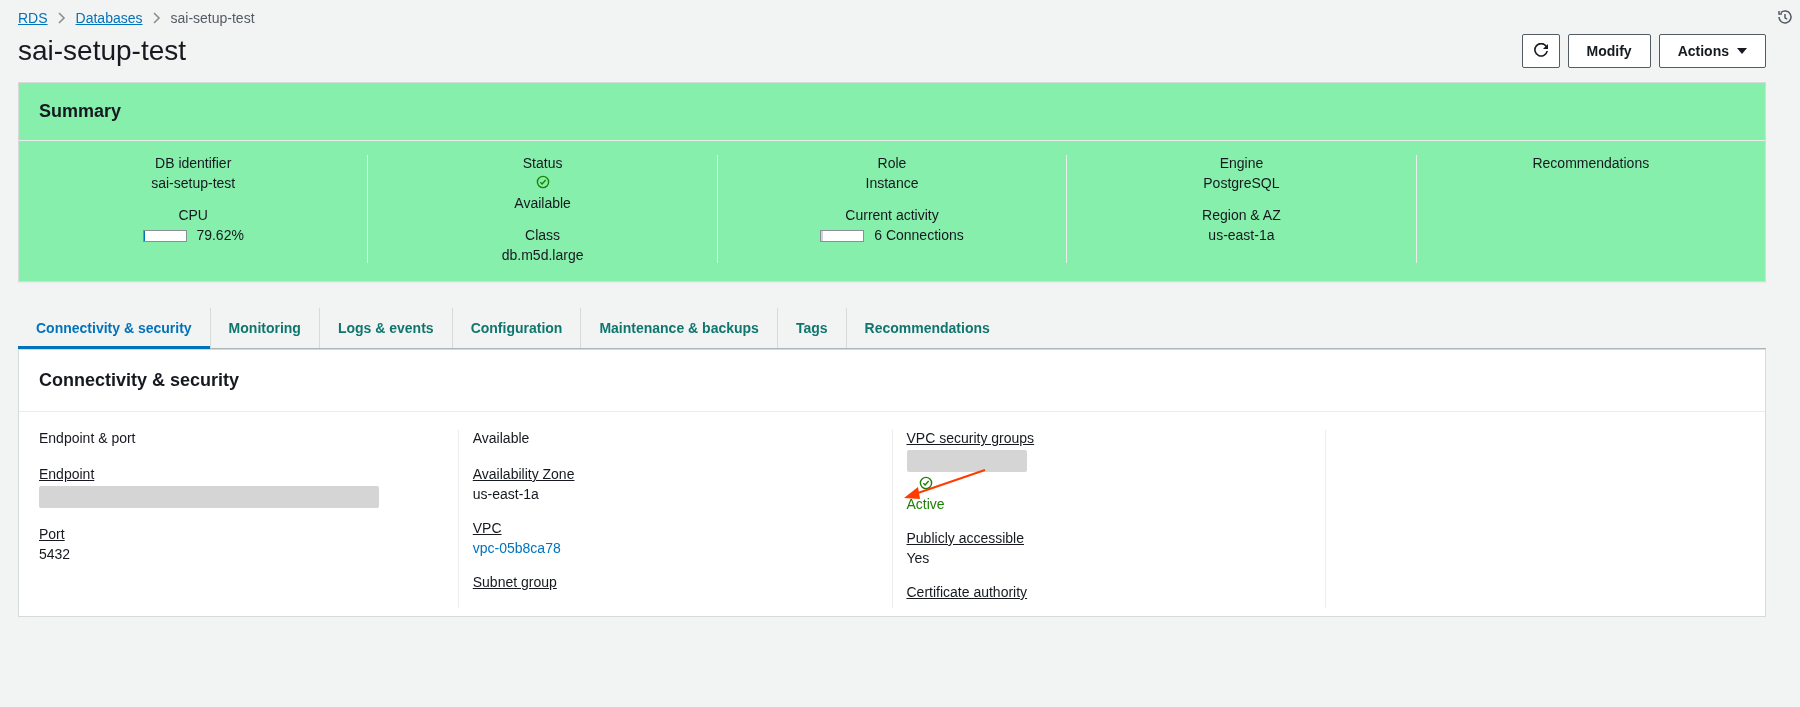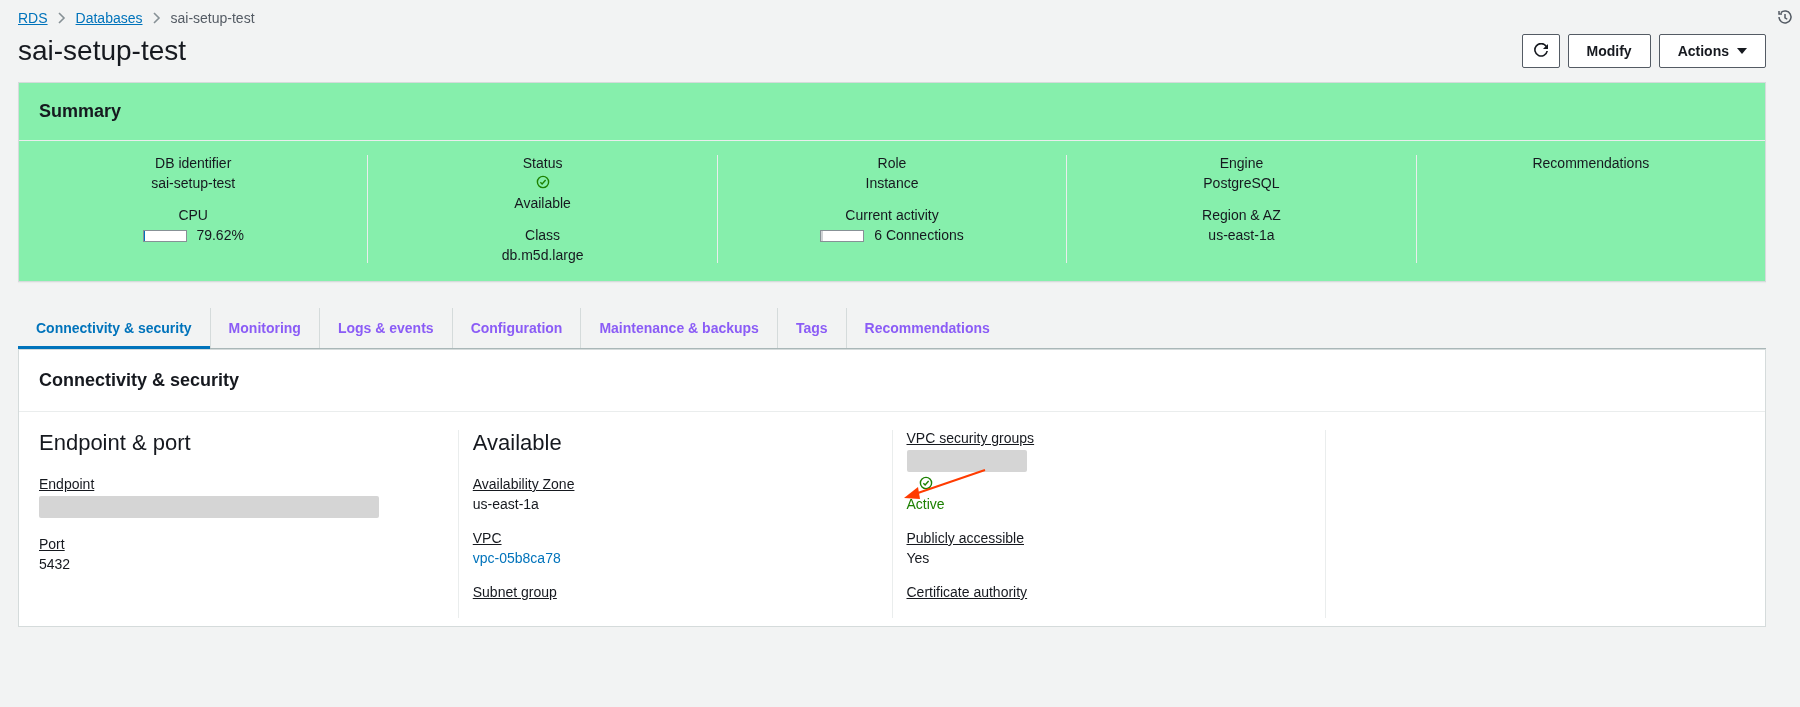--- a/index.html
+++ b/index.html
@@ -62,35 +62,35 @@
   .status{display:inline-flex;align-items:center;gap:6px;color:var(--green);font-size:14px;flex-direction:column;}
 
   .bar{display:inline-block;width:44px;height:12px;border:1px solid #879196;position:relative;vertical-align:middle;margin-right:6px;background:#fff;}
   .bar .fill{position:absolute;top:0;bottom:0;left:0;background:#0073bb;}
   .bar.cpu .fill{width:4%;}
   .bar.conn .fill{width:4%;background:#879196;opacity:.4;}
 
   
   .tabs{display:flex;border-bottom:1px solid var(--border-strong);margin-top:26px;}
   .tab{
-    padding:12px 18px;color:#8b5cf6;font-weight:700;font-size:14px;cursor:pointer;
+    padding:12px 18px;color:#0f766e;font-weight:700;font-size:14px;cursor:pointer;
     border-right:1px solid var(--tab-sep);position:relative;
   }
   .tab:last-child{border-right:none;}
   .tab.active{color:var(--link);}
   .tab.active::after{content:"";position:absolute;left:0;right:0;bottom:-1px;height:3px;background:var(--link);}
 
   
   .detail-panel{background:#fff;border:1px solid #d5dbdb;margin-top:0;}
   .detail-header{padding:20px 20px;border-bottom:1px solid var(--border);}
   .detail-header h2{margin:0;font-size:18px;font-weight:700;}
   .detail-grid{display:flex;padding:18px 6px 8px 6px;}
   .detail-col{flex:1;padding:0 14px;border-left:1px solid var(--border);}
   .detail-col:first-child{border-left:none;}
-  .detail-col h3{margin:0 0 20px 0;font-size:22px;font-weight:400;}
+  .detail-col h3{margin:0 0 20px 0;font-size:14px;font-weight:400;}
   .field{margin-bottom:18px;}
   .field .k{font-size:14px;color:#16191f;margin-bottom:4px;text-decoration:underline;}
   .field .v{font-size:14px;color:#16191f;}
   .redact{background:#d5d5d5;height:22px;border-radius:2px;}
   .redact.w1{width:340px;}
   .redact.w2{width:120px;margin-bottom:4px;}
 
   
   .arrow{
     position:absolute;left:900px;top:465px;pointer-events:none;

